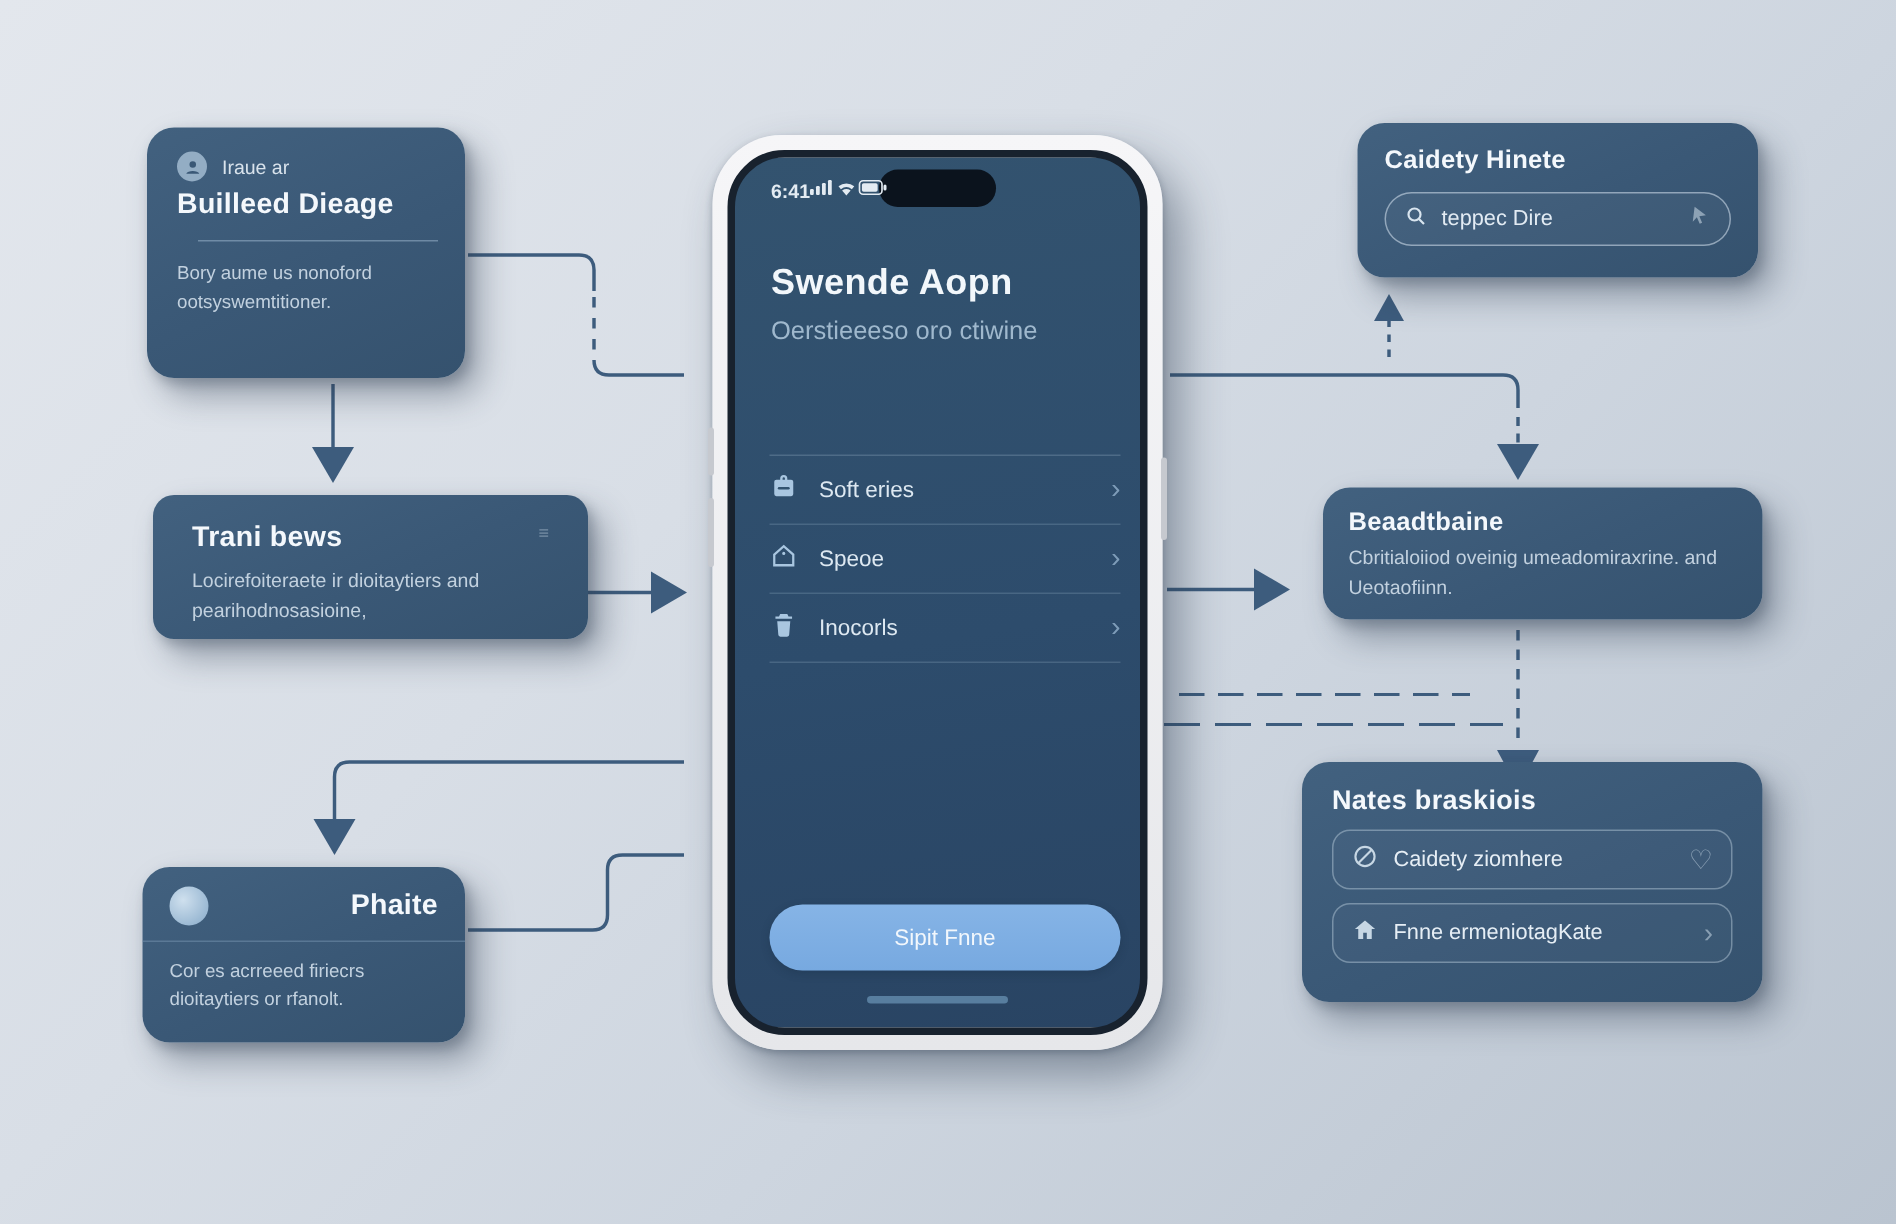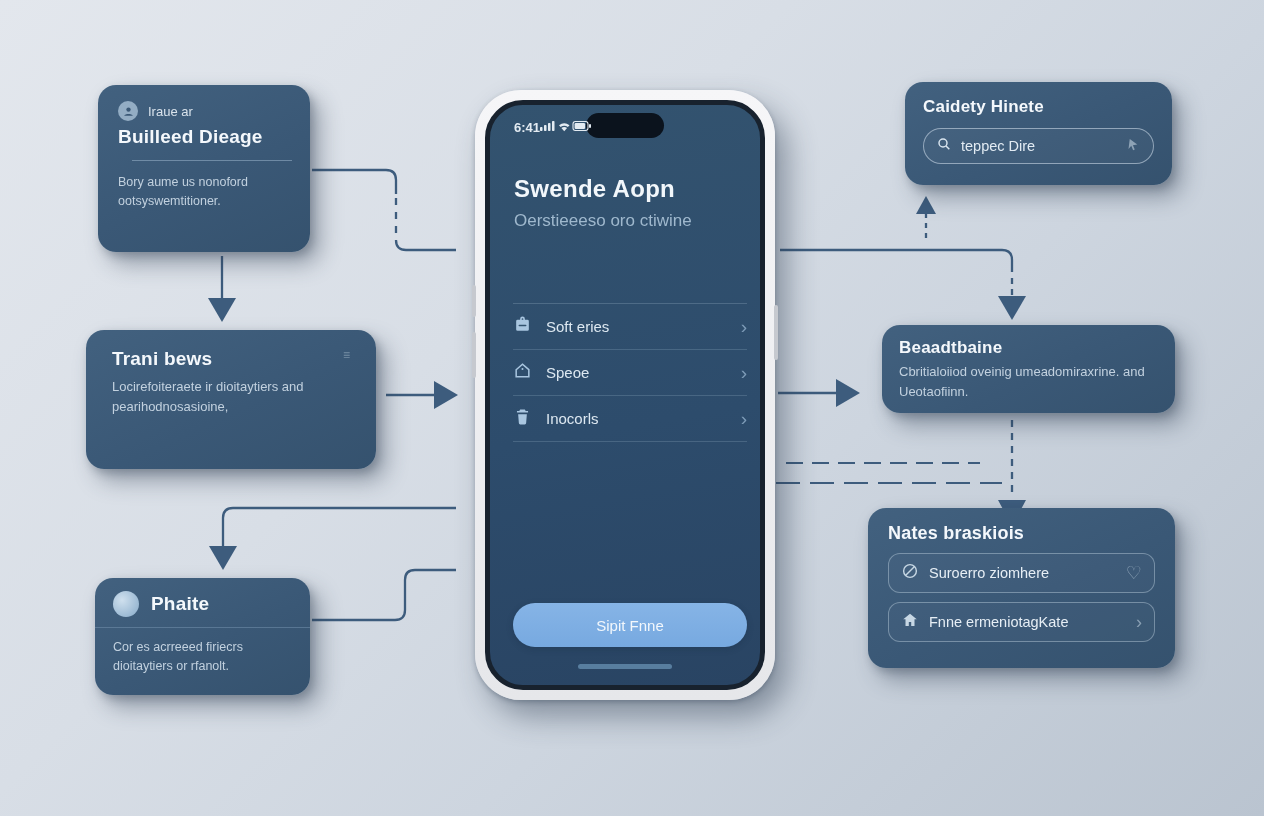--- a/index.html
+++ b/index.html
@@ -26,29 +26,29 @@
   .c1 { left:98px; top:85px; width:212px; height:167px; padding:16px 20px; }
   .c1 .eyebrow-row { display:flex; align-items:center; gap:10px; }
   .c1 .ico-circle { width:20px; height:20px; border-radius:50%; background:#93adc4;
        display:flex; align-items:center; justify-content:center; flex:0 0 auto; }
   .c1 .eyebrow { font-size:13px; color:#d9e3ec; }
   .c1 .title { font-size:19px; margin-top:5px; }
   .c1 .hr { margin:12px 0 12px 14px; width:160px; }
   .c1 .body { font-size:12.5px; }
 
   
-  .c2 { left:86px; top:330px; width:290px; height:139px; padding:18px 26px; }
+  .c2 { left:102px; top:330px; width:290px; height:96px; padding:18px 26px;border-radius:14px; }
   .c2 .title-row { display:flex; justify-content:space-between; align-items:flex-start; }
   .c2 .title { font-size:19px; }
   .c2 .corner { font-size:12px; color:rgba(190,208,224,.45); }
   .c2 .body { font-size:13px; margin-top:7px; width:245px; }
 
   
   .c3 { left:95px; top:578px; width:215px; height:117px; padding:13px 18px; }
-  .c3 .head { display:flex; align-items:center; gap:12px; }
+  .c3 .head { display:flex; align-items:center; gap:12px;justify-content:space-between; }
   .c3 .avatar { width:26px; height:26px; border-radius:50%;
        background:radial-gradient(circle at 35% 35%, #cfe0ee, #9cbad4 70%, #8aa9c6); }
   .c3 .title { font-size:19px; }
   .c3 .hr { margin:10px -18px 10px -18px; background:rgba(120,150,178,.5); }
   .c3 .body { font-size:12.5px; width:180px; }
 
   
   .c4 { left:905px; top:82px; width:267px; height:103px; padding:15px 18px; }
   .c4 .title { font-size:17px; }
   .c4 .search {
@@ -223,21 +223,21 @@
 
   <div class="card c6">
     <div class="title">Nates braskiois</div>
     <div class="pill">
       <span>
         <svg width="18" height="18" viewBox="0 0 24 24" fill="none" stroke="#c7d7e4" stroke-width="1.9">
           <circle cx="12" cy="12" r="8.5"></circle>
             <line x1="6" y1="18" x2="18" y2="6"></line>
         </svg>
       </span>
-      <span class="lbl">Suroerro ziomhere</span>
+      <span class="lbl">Caidety ziomhere</span>
       <span class="trail">♡</span>
     </div>
     <div class="pill">
       <span>
         <svg width="18" height="18" viewBox="0 0 24 24" fill="#c7d7e4">
           <path d="M12 3.5l9 7.5h-3v9h-4.4v-5.5H10.4V20H6v-9H3z"></path>
         </svg>
       </span>
       <span class="lbl">Fnne ermeniotagKate</span>
       <span class="trail">›</span>

